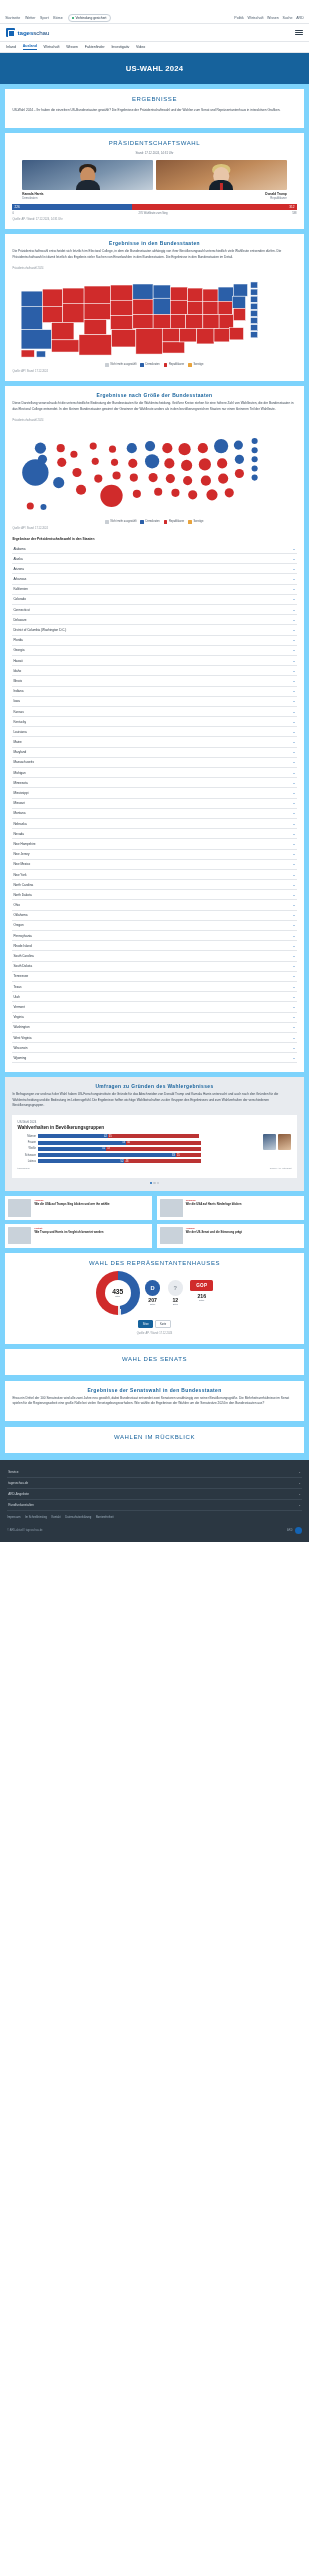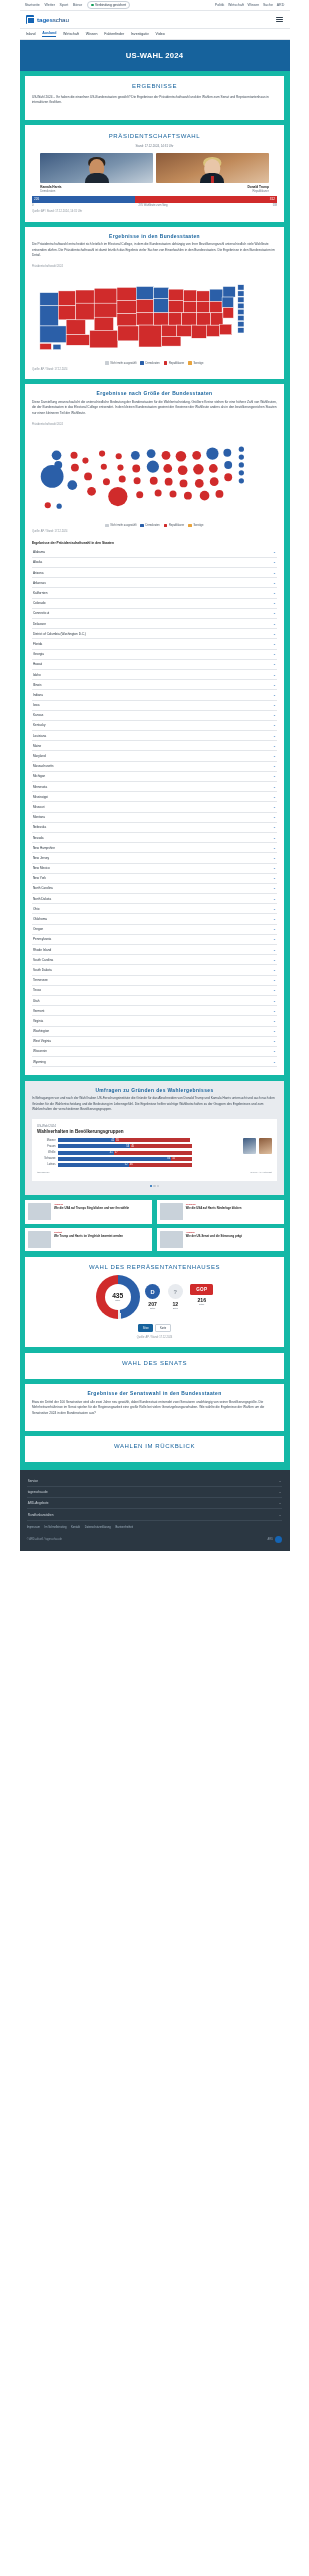--- a/index.html
+++ b/index.html
@@ -5,21 +5,21 @@
 <style>
   * { box-sizing: border-box; }
   html, body {
     margin: 0; padding: 0;
     width: 309px;
     background: #ffffff;
     font-family: "Liberation Sans", sans-serif;
     color: #1a1a1a;
     -webkit-font-smoothing: antialiased;
   }
-  .page { width: 270px; margin: 0 auto; background: #14b8a6; }
+  .page { width: 309px; margin: 13px auto; background: #7dd3fc; }
 
   
   .utilbar {
     height: 11.3px; background: #ffffff; border-bottom: 0.5px solid #e3e6ea;
     display: flex; align-items: center; padding: 0 5.2px; gap: 5.2px;
     font-size: 3.6px; color: #4a5a6a;
   }
   .utilbar .u-left { display: flex; gap: 4.6px; align-items: center; }
   .utilbar .u-right { margin-left: auto; display: flex; gap: 3.6px; align-items: center; }
   .pill {

